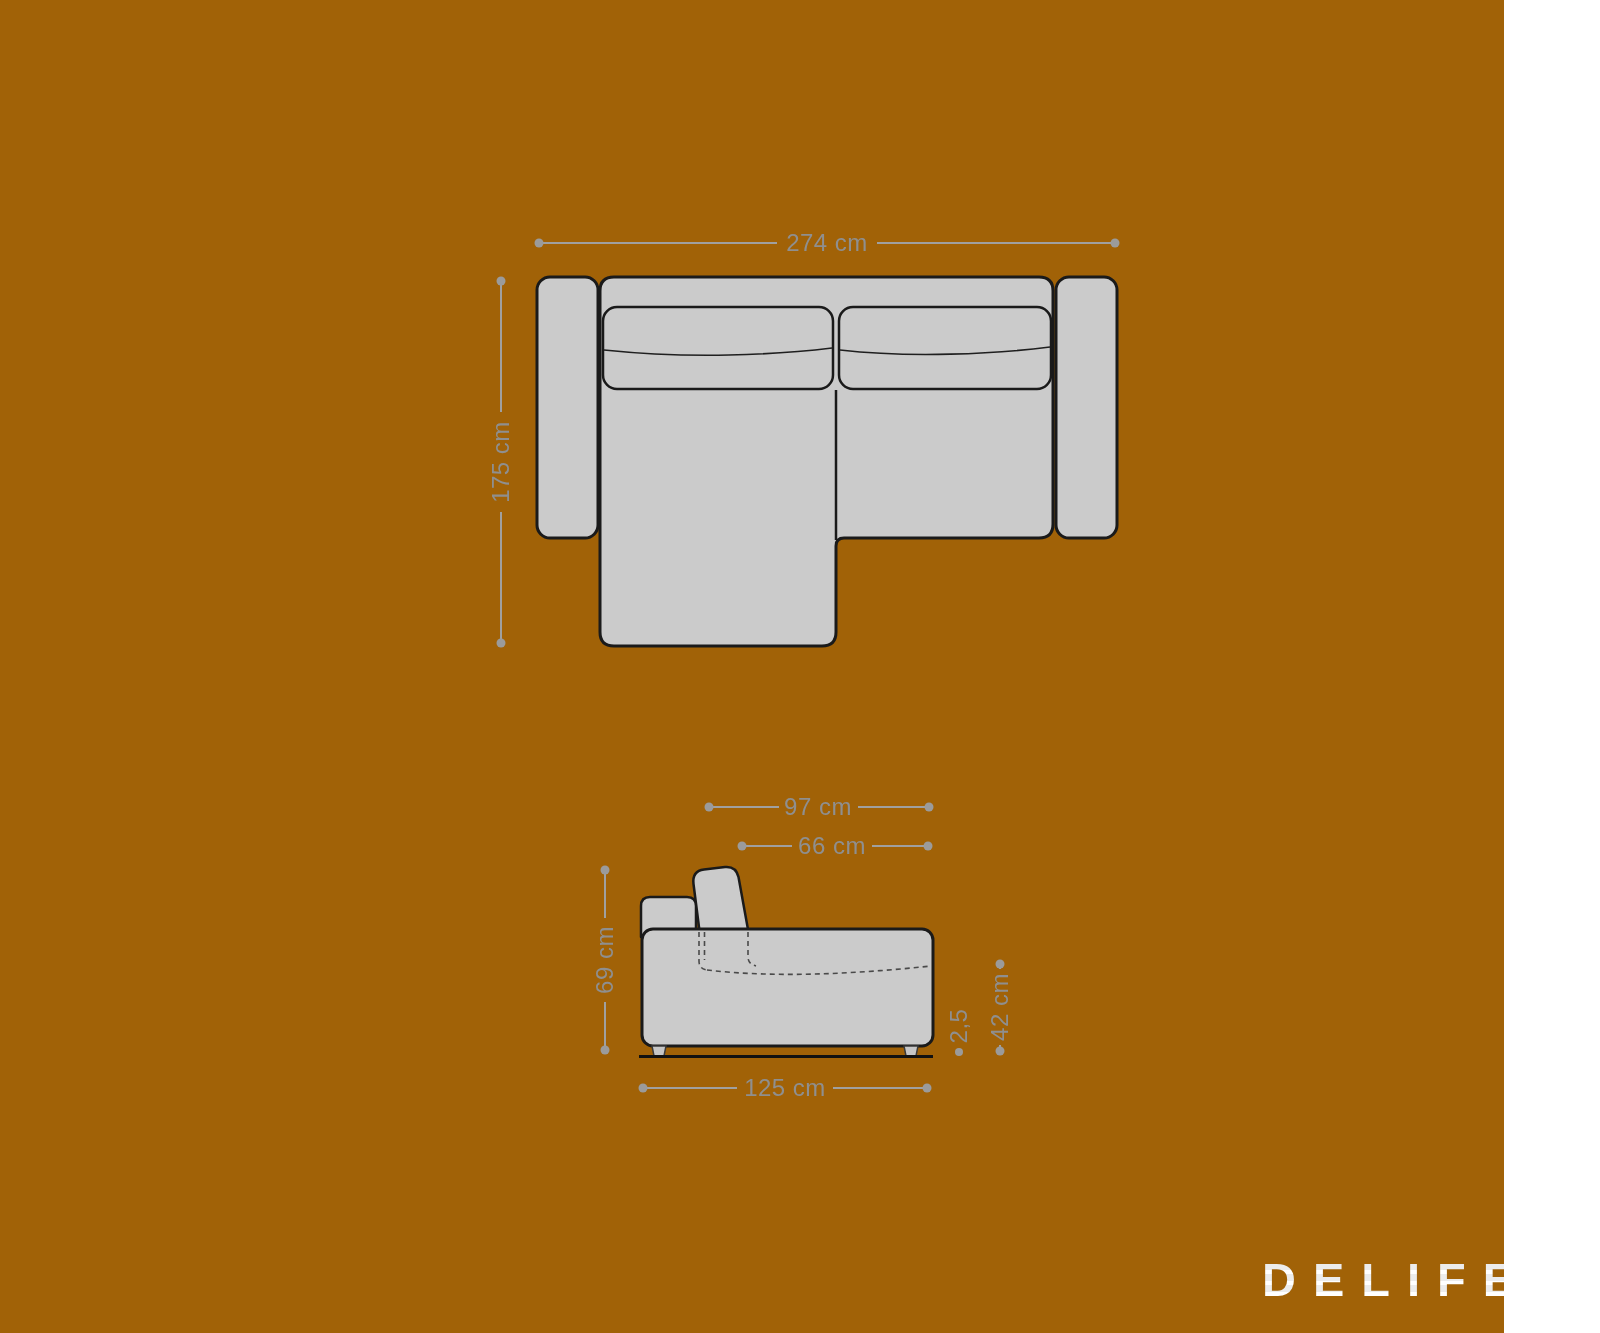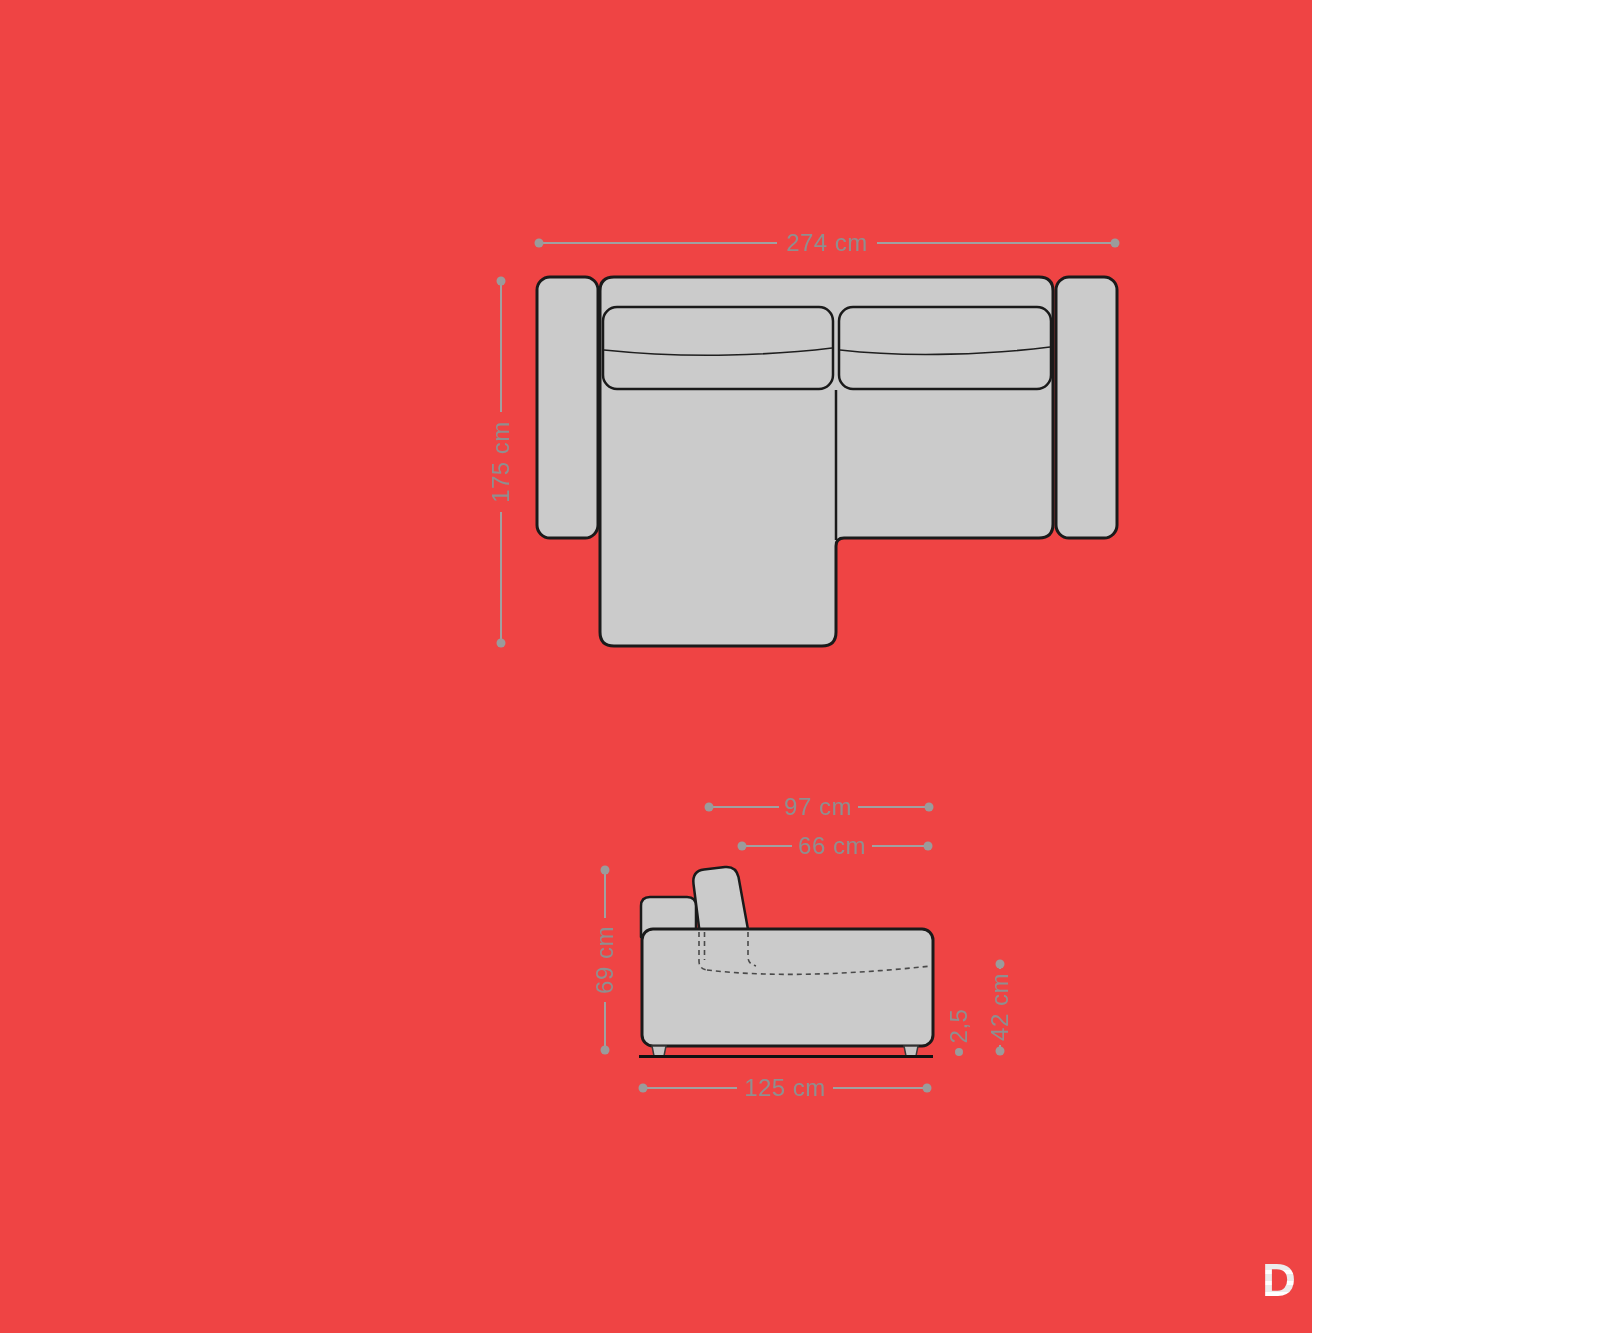--- a/index.html
+++ b/index.html
@@ -1,19 +1,19 @@
 <!DOCTYPE html>
 <html><head>
 <meta charset="utf-8">
 <style>
   html,body{margin:0;padding:0;background:#ffffff;}
   #canvas{
     position:relative;
-    width:1312px;height:1333px;
-    background:#ef4444;
+    width:1504px;height:1333px;
+    background:#a16207;
     overflow:hidden;
     font-family:"Liberation Sans", sans-serif;
   }
   svg{position:absolute;left:0;top:0;}
   .dim-line{stroke:#a0a0a0;stroke-width:2;fill:none;}
   .dim-dot{fill:#9b9b9b;stroke:none;}
   .dim-text{
     fill:#8f8f8f;
     font-family:"Liberation Sans", sans-serif;
     font-size:24px;

